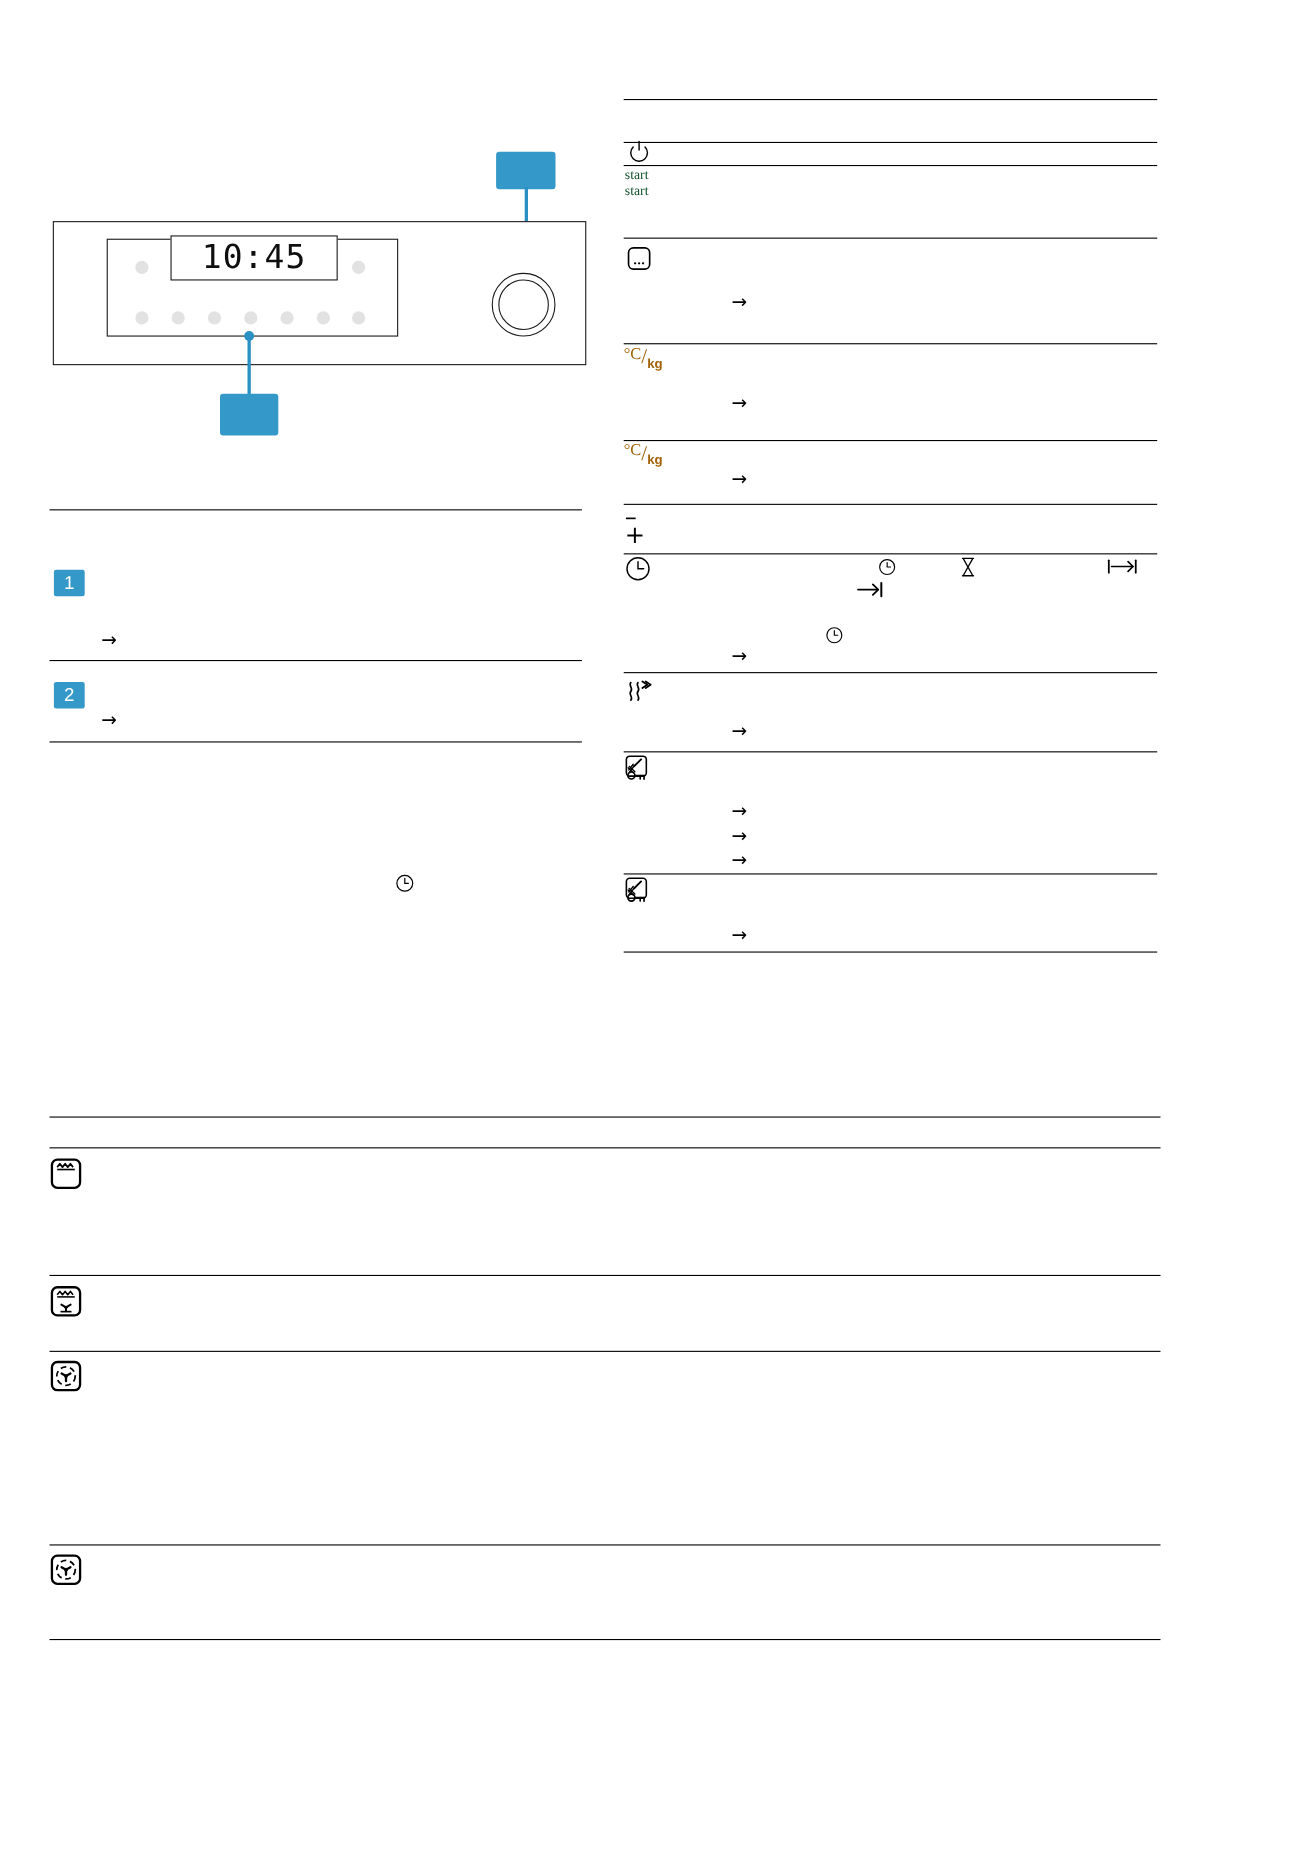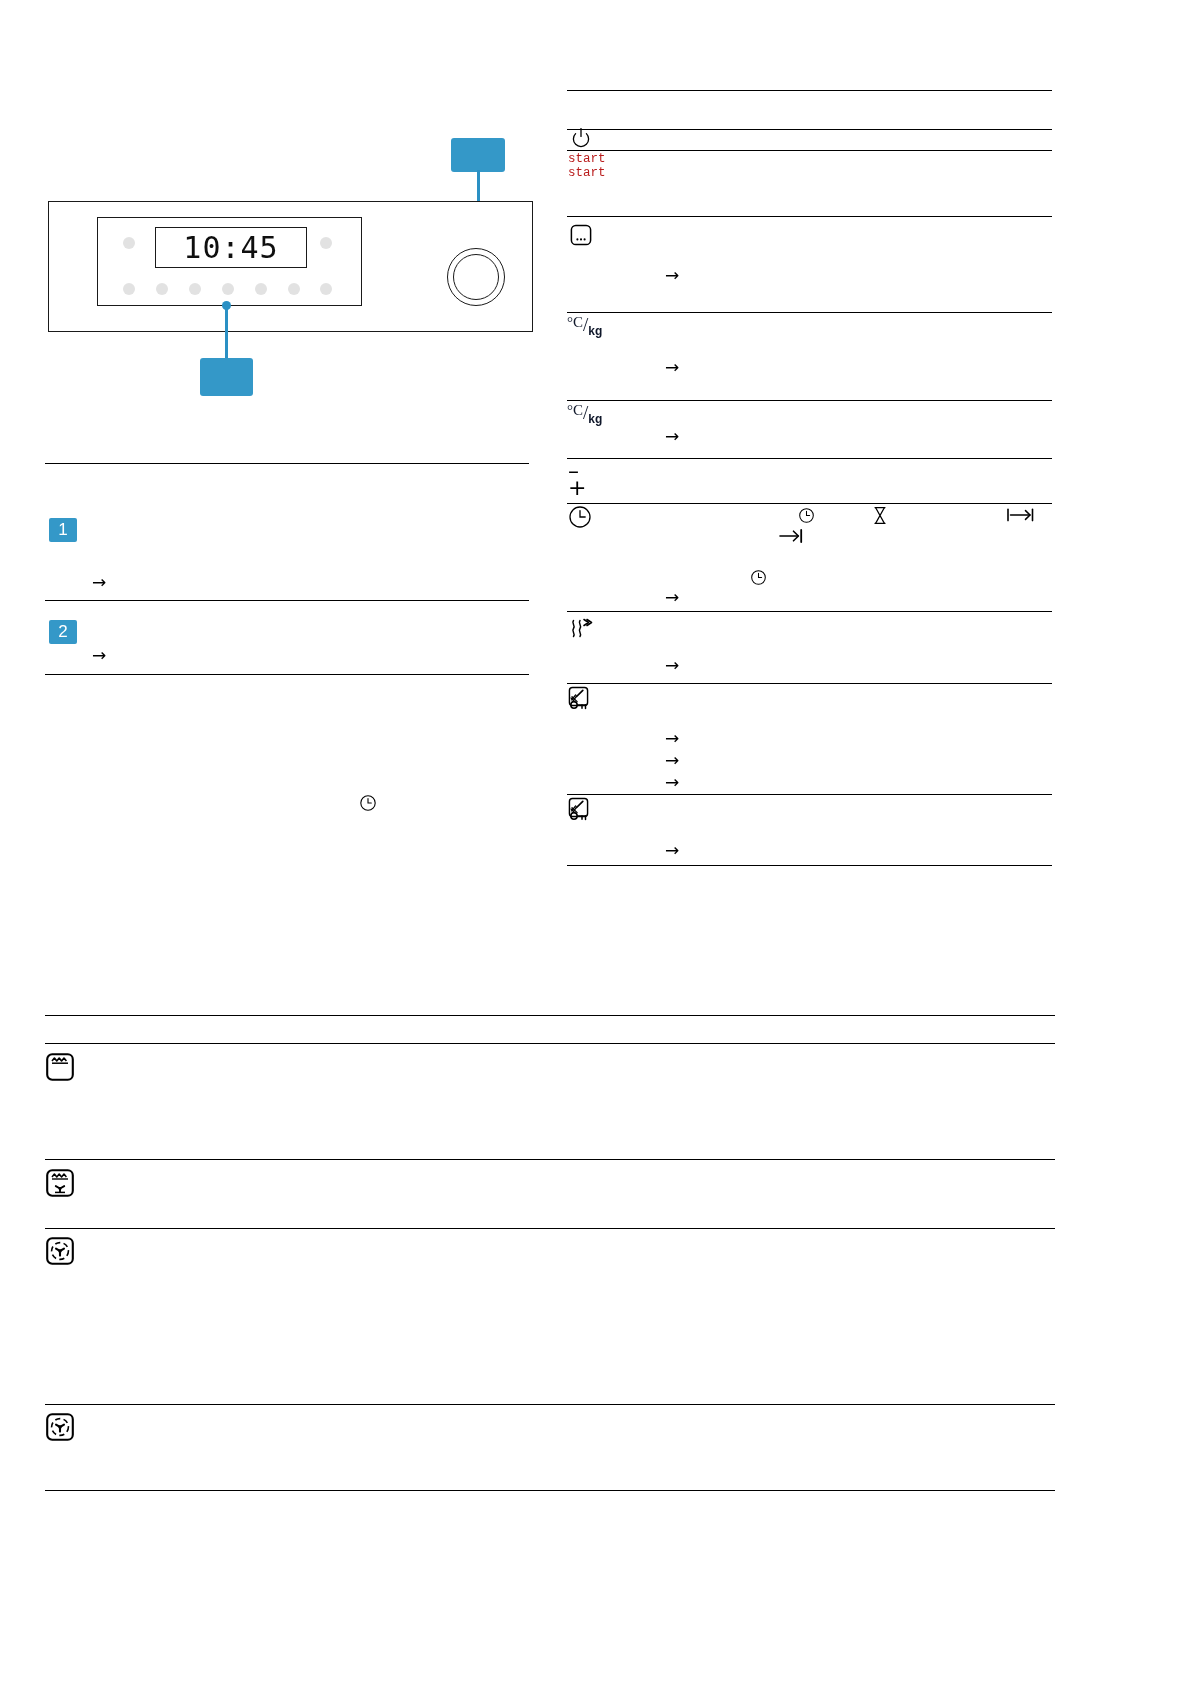--- a/index.html
+++ b/index.html
@@ -121,30 +121,30 @@
   }
   .arrow {
     position: absolute;
     font-family: "DejaVu Sans", sans-serif;
     font-size: 17px;
     color: #000000;
     line-height: 1;
   }
   .tiny-label {
     position: absolute;
-    font-family: Liberation Mono, monospace;
+    font-family: Liberation Serif, serif;
     font-size: 12.5px;
     line-height: 14px;
-    color: #b91c1c;
+    color: #14532d;
   }
   .deg-kg {
     position: absolute;
     font-family: "Liberation Serif", serif;
     font-size: 16px;
-    color: #0f172a;
+    color: #a16207;
     white-space: nowrap;
   }
   .deg-kg .deg { font-size: 15px; vertical-align: top; }
   .deg-kg .sl  { font-size: 19px; }
   .deg-kg .kg  { font-size: 12px; font-weight: bold; font-family:"Liberation Sans", sans-serif; vertical-align: sub; }
 
   .plusminus {
     position: absolute;
     font-family: "DejaVu Sans", sans-serif;
     font-size: 22px;
@@ -159,21 +159,21 @@
 <div id="page">
 
   <div class="callout-box" style="left:451px; top:138px; width:54px; height:34px;"></div>
   <div class="callout-line" style="left:477px; top:170px; height:52px;"></div>
   <div class="callout-dot" style="left:474px; top:218px;"></div>
 
   <div class="panel-outer" style="left:48px; top:201px; width:485px; height:131px;"></div>
 
   <div class="panel-inner" style="left:97px; top:217px; width:265px; height:89px;"></div>
 
-  <div class="display-box" style="left:155px; top:227px; width:152px; height:41px;">
+  <div class="display-box" style="left:155px; top:214px; width:152px; height:41px;">
     <span class="display-text">10:45</span>
   </div>
 
   <div class="touch-dot" style="left:123px; top:237px;"></div>
   <div class="touch-dot" style="left:320px; top:237px;"></div>
 
   <div class="touch-dot" style="left:123px; top:283px;"></div>
   <div class="touch-dot" style="left:156px; top:283px;"></div>
   <div class="touch-dot" style="left:189px; top:283px;"></div>
   <div class="touch-dot" style="left:222px; top:283px;"></div>

